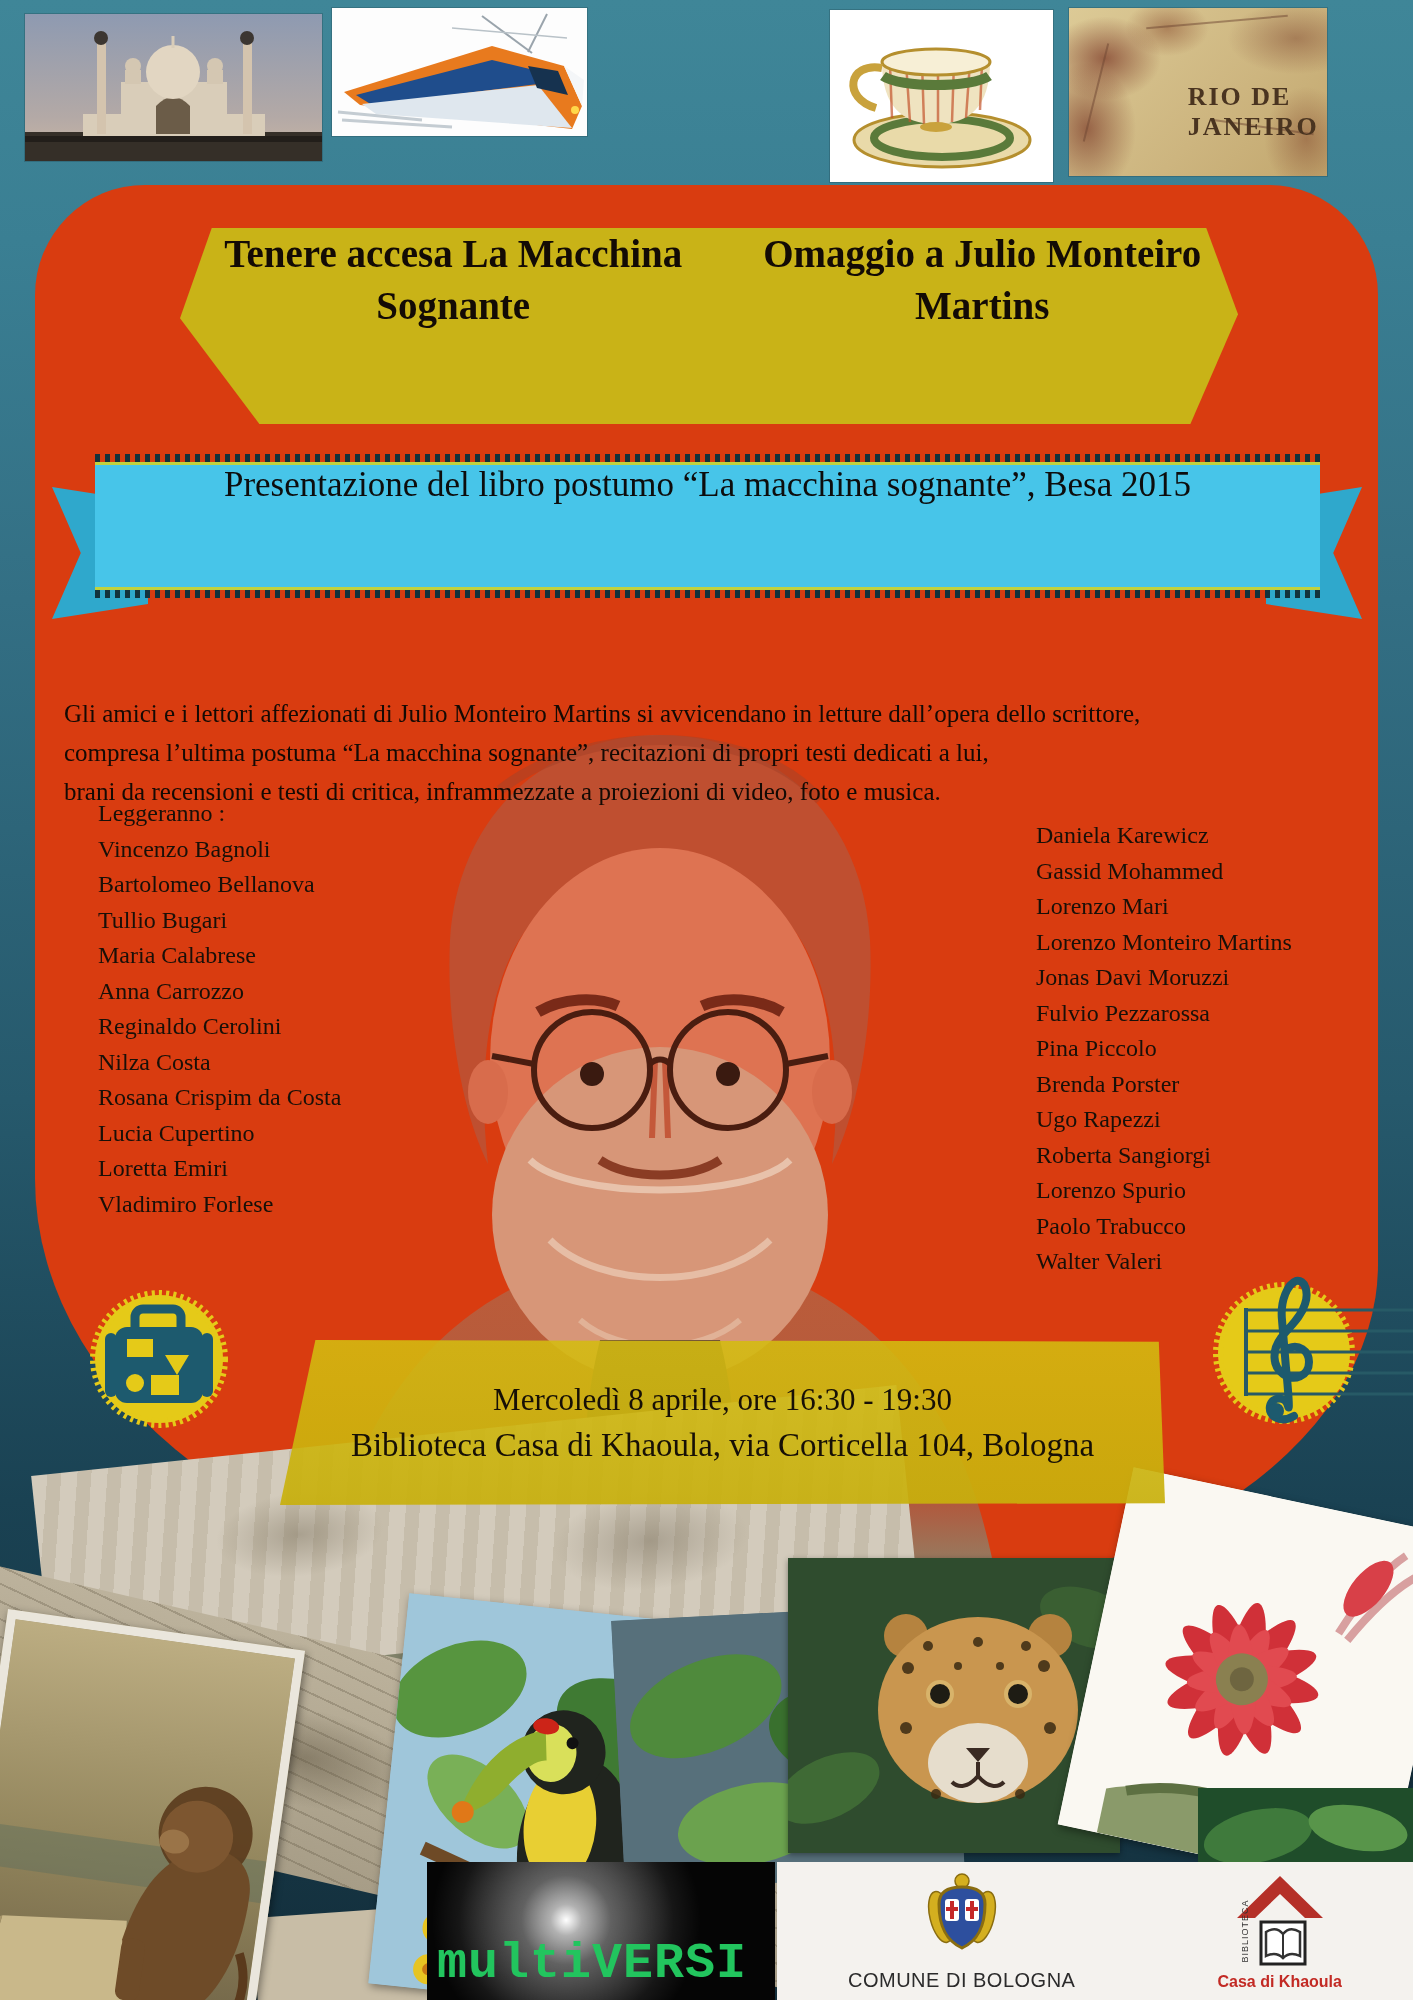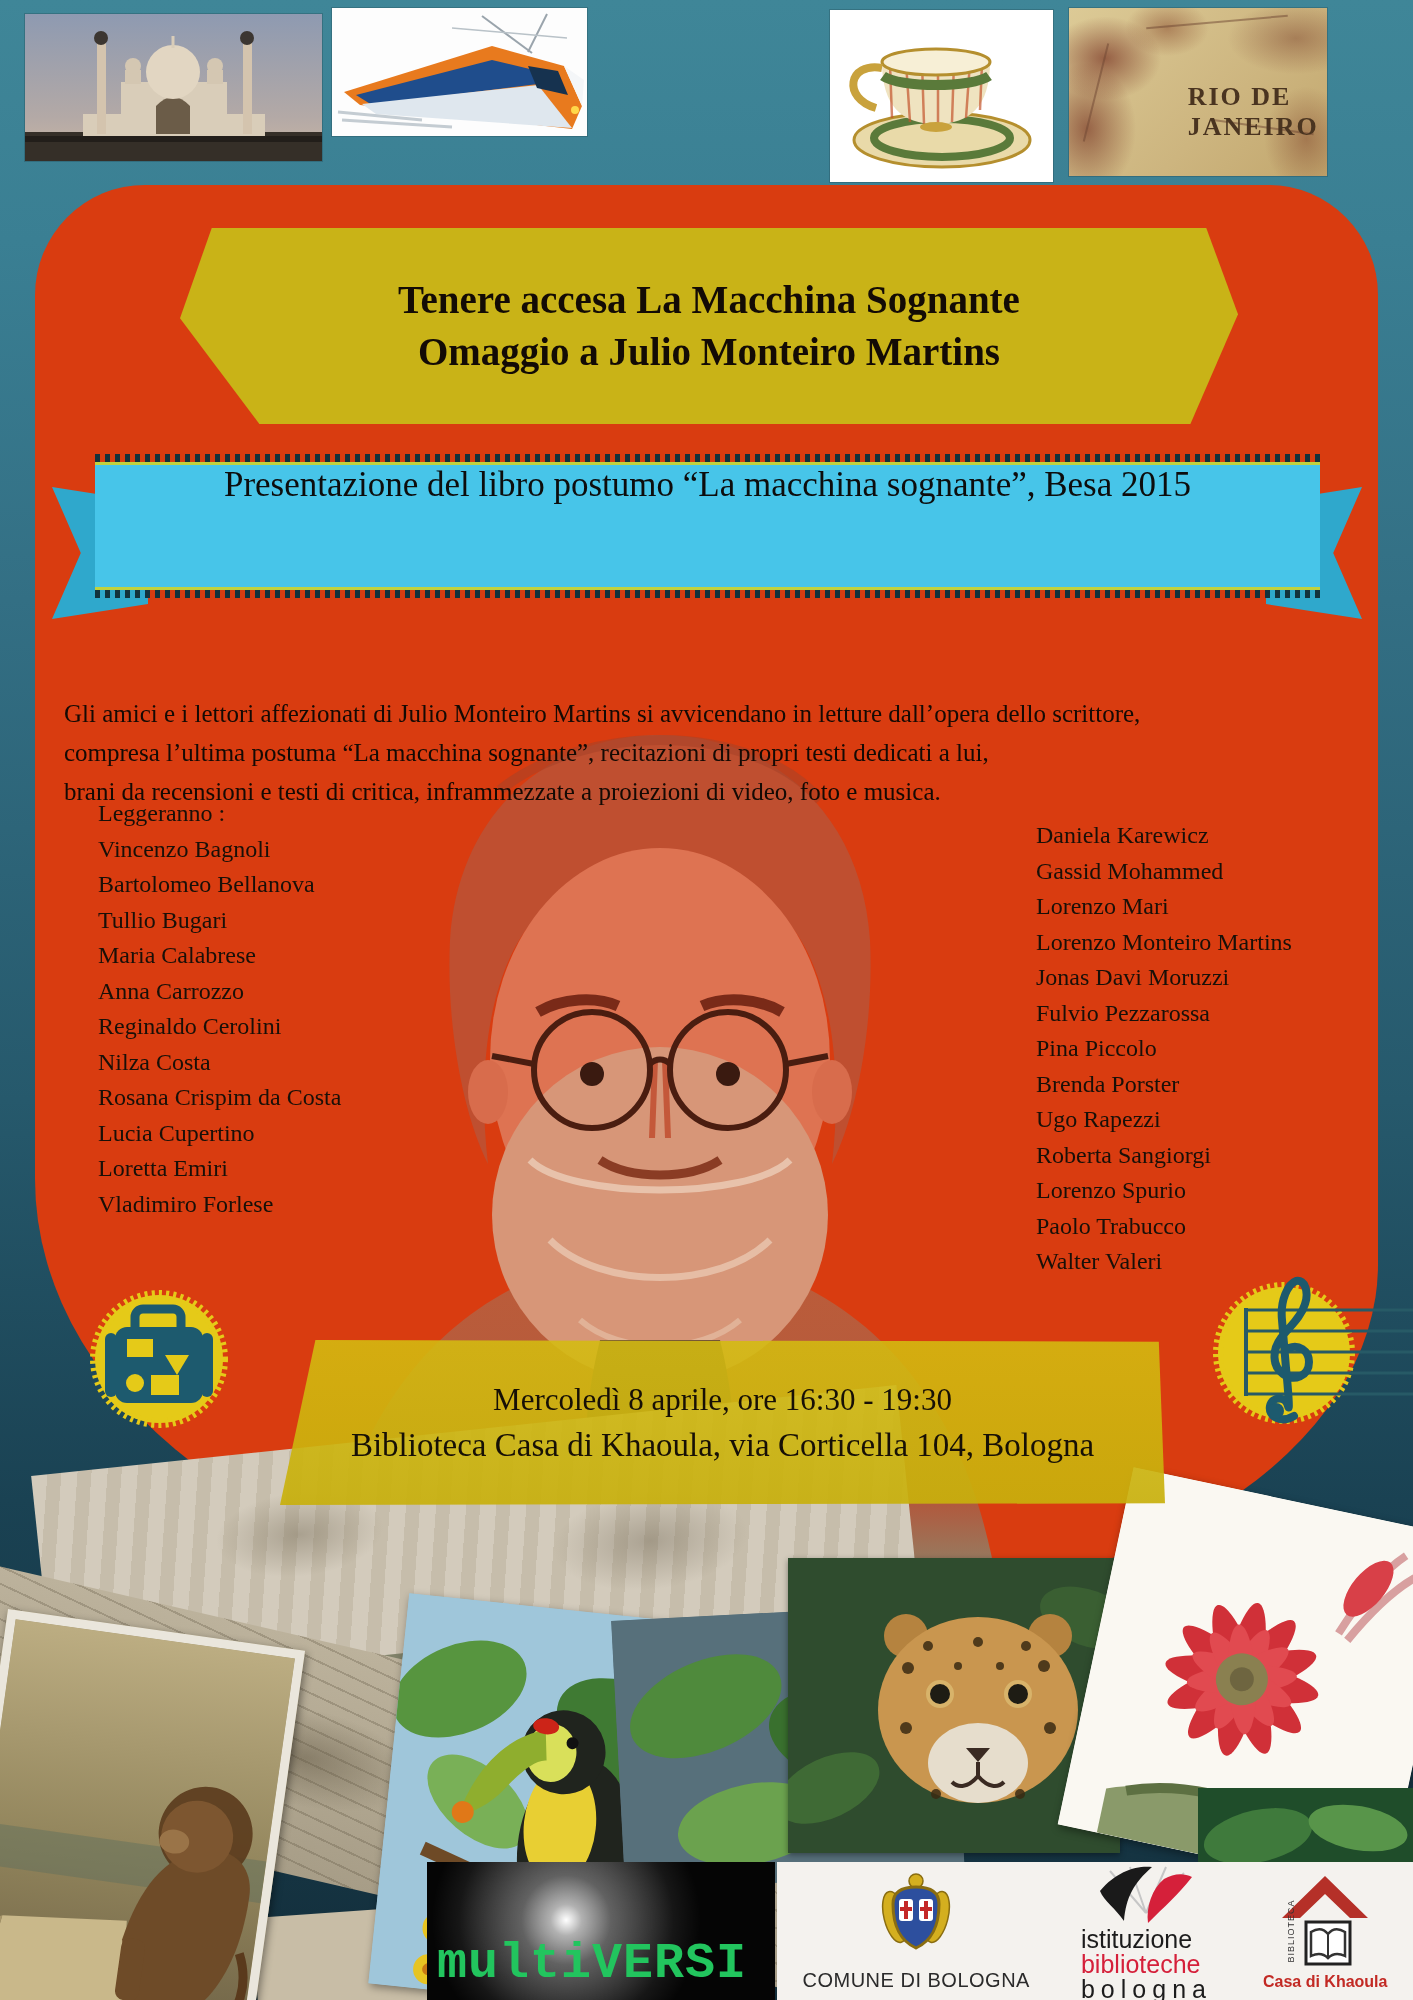--- a/index.html
+++ b/index.html
@@ -10,21 +10,21 @@
   
   .topimg{box-shadow:0 0 0 1px rgba(0,0,0,.15);}
   
   #red-blob{left:35px;top:185px;width:1343px;height:1420px;background:#d93c10;
     border-radius:110px 110px 40% 46% / 110px 110px 24% 30%;z-index:1;}
   
   #portrait{left:300px;top:640px;width:720px;height:1140px;z-index:2;}
   
   #title-banner{left:180px;top:228px;width:1058px;height:196px;background:#c9b317;z-index:4;
     clip-path:polygon(3% 0,97% 0,100% 44%,95.5% 100%,7.5% 100%,0 46%);
-    display:flex;flex-direction:column;justify-content:center;text-align:center;}
+    display:flex;flex-direction:row;justify-content:center;text-align:center;}
   #title-banner div{font-weight:bold;font-size:39px;line-height:52px;color:#130b05;}
   
   .tail{width:96px;height:150px;background:#2fa8cc;z-index:3;}
   #tail-left{left:52px;top:478px;clip-path:polygon(0 6%,100% 16%,100% 84%,0 94%,30% 50%);}
   #tail-right{left:1266px;top:478px;clip-path:polygon(100% 6%,0 16%,0 84%,100% 94%,70% 50%);}
   #ribbon{left:95px;top:462px;width:1225px;height:122px;background:#47c5e9;z-index:4;
     border-top:3px solid #bfd23f;border-bottom:3px solid #bfd23f;
     display:flex;align-items:flex-start;justify-content:center;}
   #ribbon:before,#ribbon:after{content:"";position:absolute;left:0;right:0;height:8px;
     background:repeating-linear-gradient(90deg,#13323d 0 5px,transparent 5px 10px);}
@@ -421,32 +421,20 @@
         <ellipse cx="56" cy="46" rx="11" ry="26" fill="#d4af1f" stroke="#8a6d10" stroke-width="1.5" transform="rotate(14 56 46)"></ellipse>
         <path d="M35 16 C50 16 58 21 58 33 C58 57 50 70 35 77 C20 70 12 57 12 33 C12 21 20 16 35 16 Z" fill="#2d4f9e" stroke="#8a6d10" stroke-width="3"></path>
         <rect x="18" y="28" width="14" height="22" rx="3" fill="#fff"></rect>
         <path d="M25 30 L25 48 M19 38 L31 38" stroke="#c42828" stroke-width="4"></path>
         <rect x="38" y="28" width="14" height="22" rx="3" fill="#fff"></rect>
         <path d="M45 30 L45 48 M39 38 L51 38" stroke="#c42828" stroke-width="4"></path>
       </svg>
       <div id="comune-text">COMUNE DI BOLOGNA</div>
     </div>
 
-    <div class="logoblock">
-      <svg width="120" height="66" viewBox="0 0 120 66">
-        <path d="M60 52 L24 10 M60 52 L44 6 M60 52 L80 6 M60 52 L98 12" stroke="#c6c6c6" stroke-width="2" fill="none"></path>
-        <path d="M14 30 C30 10 52 4 66 6 C48 22 40 36 38 60 C30 48 18 40 14 30 Z" fill="#1a1a1a"></path>
-        <path d="M106 16 C92 34 78 46 62 62 C60 46 66 28 78 18 C88 12 98 12 106 16 Z" fill="#d5203a"></path>
-      </svg>
-      <div id="ist-text">
-        <div class="b1">istituzione</div>
-        <div class="b2">biblioteche</div>
-        <div class="b3">bologna</div>
-      </div>
-    </div>
 
     <div class="logoblock" id="khaoula-block">
       <span id="khaoula-vert">BIBLIOTECA</span>
       <svg width="90" height="96" viewBox="0 0 90 96">
         <path d="M45 4 L88 46 L70 46 L45 22 L20 46 L2 46 Z" fill="#b53028"></path>
         <rect x="26" y="50" width="44" height="42" fill="#ffffff" stroke="#222" stroke-width="3"></rect>
         <path d="M31 60 C39 55 44 57 48 62 C52 57 57 55 65 60 L65 84 C57 80 52 82 48 86 C44 82 39 80 31 84 Z" fill="#fff" stroke="#333" stroke-width="2.5"></path>
         <line x1="48" y1="62" x2="48" y2="86" stroke="#333" stroke-width="2"></line>
       </svg>
       <div id="khaoula-name">Casa di Khaoula</div>

